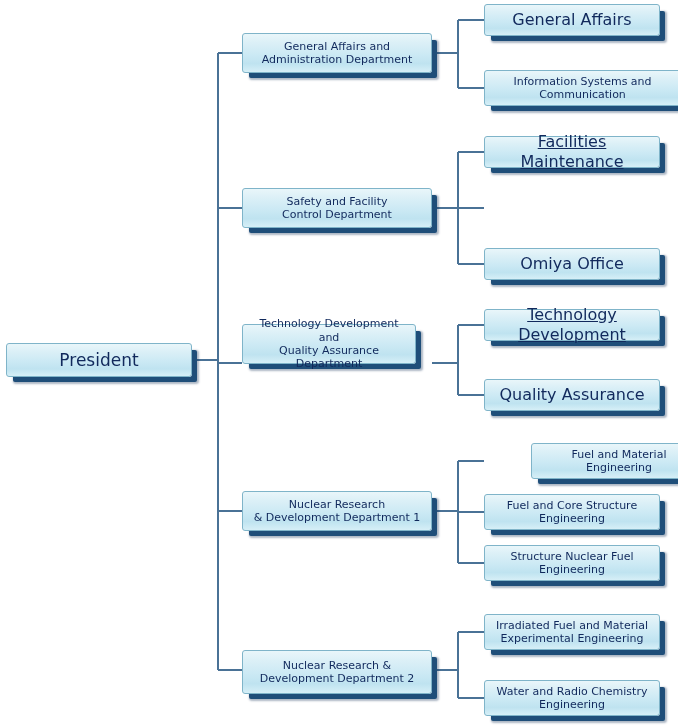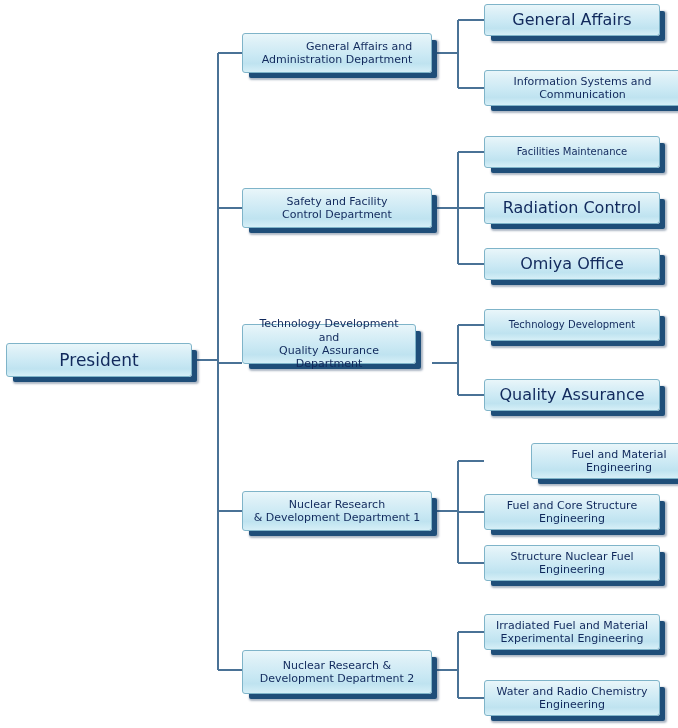--- a/index.html
+++ b/index.html
@@ -70,21 +70,22 @@
     font-size: 17px;
     justify-content: center;
   }
   .node.dept {
     font-size: 11px;
   }
   .node.sec-lg {
     font-size: 16px;
   }
   .node.sec-md {
-    font-size: 10px;
+    font-size: 16px;
+    text-decoration: underline;
   }
   .node.sec-sm {
     font-size: 11px;
   }
 </style>
 </head>
 <body>
 
 <div id="chart-canvas">
 
@@ -125,21 +126,21 @@
     <line x1="432" y1="670" x2="458" y2="670"></line>
     <line x1="458" y1="632" x2="458" y2="698"></line>
     <line x1="458" y1="632" x2="484" y2="632"></line>
     <line x1="458" y1="698" x2="484" y2="698"></line>
   </svg>
 
   <div class="node root" style="left:6px; top:343px; width:186px; height:34px;">
     <span class="label">President</span>
   </div>
 
-  <div class="node dept" style="left:242px; top:33px; width:190px; height:40px;text-align:right;">
+  <div class="node dept" style="left:242px; top:33px; width:190px; height:40px;">
     <span class="label">General Affairs and
 Administration Department</span>
   </div>
 
   <div class="node dept" style="left:242px; top:188px; width:190px; height:40px;">
     <span class="label">Safety and Facility
 Control Department</span>
   </div>
 
   <div class="node dept" style="left:242px; top:324px; width:174px; height:40px;">
@@ -161,23 +162,20 @@
     <span class="label">General Affairs</span>
   </div>
   <div class="node sec-sm" style="left:484px; top:70px; width:197px; height:36px;">
     <span class="label">Information Systems and
 Communication</span>
   </div>
 
   <div class="node sec-md" style="left:484px; top:136px; width:176px; height:32px;">
     <span class="label">Facilities Maintenance</span>
   </div>
-  <div class="node sec-lg" style="left:484px; top:192px; width:176px; height:32px;">
-    <span class="label">Radiation Control</span>
-  </div>
   <div class="node sec-lg" style="left:484px; top:248px; width:176px; height:32px;">
     <span class="label">Omiya Office</span>
   </div>
 
   <div class="node sec-md" style="left:484px; top:309px; width:176px; height:32px;">
     <span class="label">Technology Development</span>
   </div>
   <div class="node sec-lg" style="left:484px; top:379px; width:176px; height:32px;">
     <span class="label">Quality Assurance</span>
   </div>

